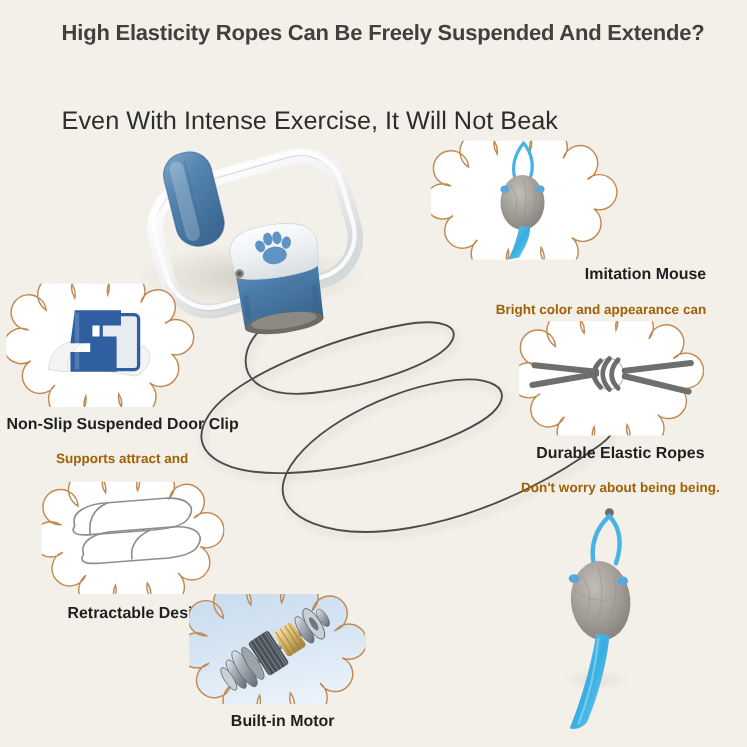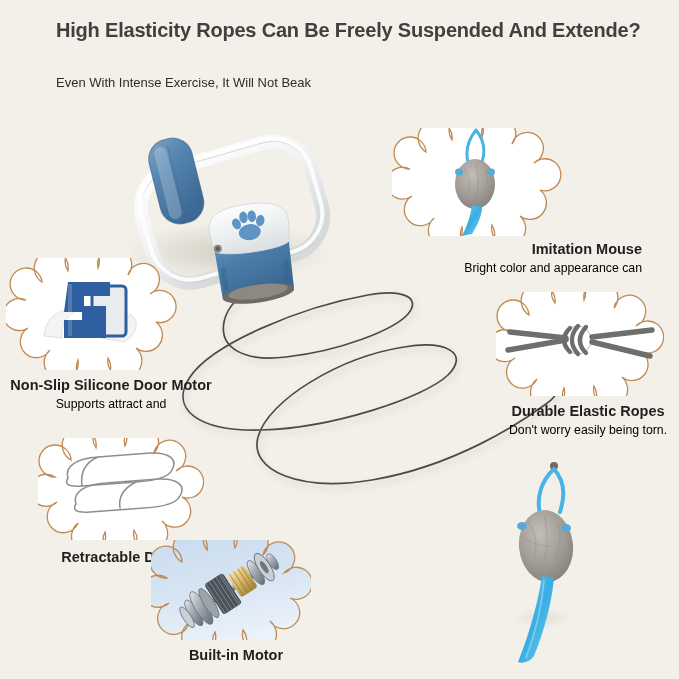--- a/index.html
+++ b/index.html
@@ -13,48 +13,48 @@
   }
   #stage{position:absolute;inset:0;width:679px;height:679px;}
 
   
   .headline{
     position:absolute;left:56px;top:18px;width:600px;
     font-size:20px;font-weight:bold;line-height:1.22;
     color:#404040;letter-spacing:-0.2px;
   }
   .subhead{
-    position:absolute;left:56px;top:75px;width:600px;
-    font-size:13px;font-weight:normal;color:#2D2D2D;letter-spacing:0px;
+    position:absolute;left:56px;top:96px;width:600px;
+    font-size:23px;font-weight:normal;color:#2D2D2D;letter-spacing:0px;
   }
 
   
   .art{position:absolute;left:0;top:0;width:679px;height:679px;pointer-events:none;}
 
   
   .callout{position:absolute;}
   .callout .bubble{position:relative;}
   .cap{ text-align:center; }
   .cap .title{
     font-size:14.5px;font-weight:bold;color:#1F1F1F;line-height:1.25;white-space:nowrap;
   }
   .cap .desc{
-    font-size:12.3px;font-weight:normal;color:#000000;line-height:1.33;margin-top:2px;
+    font-size:12.3px;font-weight:bold;color:#a16207;line-height:1.33;margin-top:14px;
   }
 
   
   #c-doorclip{left:6px;top:258px;width:210px;}
   #c-doorclip .cap{margin-top:2px;}
   #c-mouse{left:392px;top:128px;width:250px;}
   #c-mouse .cap{margin-top:0px;text-align:right;}
-  #c-ropes{left:496px;top:292px;width:184px;}
+  #c-ropes{left:472px;top:292px;width:184px;}
   #c-ropes .cap{margin-top:2px;}
   #c-retract{left:38px;top:438px;width:178px;}
   #c-retract .cap{margin-top:4px;}
-  #c-motor{left:151px;top:540px;width:170px;}
+  #c-motor{left:172px;top:540px;width:170px;}
   #c-motor .cap{margin-top:2px;}
 </style>
 </head>
 <body>
 
 <div id="stage">
 
   <svg class="art" viewBox="0 0 679 679" width="679" height="679" xmlns="http://www.w3.org/2000/svg">
     <defs>
       <linearGradient id="gDevBlue" x1="0" y1="0" x2="0.3" y2="1">
@@ -214,21 +214,21 @@
         <path d="M96,80 C108,74 118,66 124,56 C134,62 132,76 118,84 Z" fill="#F4F4F2" stroke="#DCDCD8" stroke-width="0.9"></path>
 
         <rect x="86" y="28" width="34" height="50" rx="4" fill="#E9ECEE" stroke="#2F5FA0" stroke-width="3"></rect>
 
         <path d="M62,24 L104,24 L104,38 L78,38 L78,48 L100,48 L100,80 L58,80 L58,62
                  L76,62 L76,54 L58,54 Z" fill="#2F5FA0"></path>
         <path d="M62,26 L66,26 L66,78 L62,78 Z" fill="#FFFFFF" opacity="0.18"></path>
       </svg>
     </div>
     <div class="cap">
-      <div class="title">Non-Slip Silicone Door Motor</div>
+      <div class="title">Non-Slip Suspended Door Clip</div>
       <div class="desc">Supports attract and</div>
     </div>
   </div>
 
   <div class="callout" id="c-mouse">
     <div class="bubble">
       <svg width="170" height="108" viewBox="0 0 170 108" xmlns="http://www.w3.org/2000/svg">
         <path d="M34,24 A17,17 0 1,1 60,12 A17,17 0 1,1 90,9 A17,17 0 1,1 120,16
                  A16,16 0 1,1 142,35 A16,16 0 1,1 148,62 A16,16 0 1,1 128,88
                  A17,17 0 1,1 100,97 A17,17 0 1,1 70,99 A17,17 0 1,1 42,90
@@ -269,21 +269,21 @@
         <g stroke="#6E6E6C" stroke-width="4.4" fill="none" stroke-linecap="round">
           <path d="M74,36 C66,44 66,52 74,60"></path>
           <path d="M82,34 C74,43 74,53 82,62"></path>
           <path d="M90,35 C82,44 82,53 90,61"></path>
         </g>
         <ellipse cx="82" cy="48" rx="13" ry="14" fill="none" stroke="#5D5D5B" stroke-width="1" opacity="0.45"></ellipse>
       </svg>
     </div>
     <div class="cap">
       <div class="title">Durable Elastic Ropes</div>
-      <div class="desc">Don't worry easily being torn.</div>
+      <div class="desc">Don't worry about being being.</div>
     </div>
   </div>
 
   <div class="callout" id="c-retract">
     <div class="bubble">
       <svg width="166" height="102" viewBox="0 0 166 102" xmlns="http://www.w3.org/2000/svg">
         <path d="M33,22 A17,17 0 1,1 58,10 A17,17 0 1,1 87,8 A17,17 0 1,1 116,15
                  A16,16 0 1,1 138,33 A16,16 0 1,1 144,59 A16,16 0 1,1 124,83
                  A17,17 0 1,1 96,92 A17,17 0 1,1 67,94 A17,17 0 1,1 40,85
                  A16,16 0 1,1 19,64 A16,16 0 1,1 17,39 A16,16 0 1,1 33,22 Z" fill="#FFFFFF" stroke="#C08A52" stroke-width="1.3"></path>

